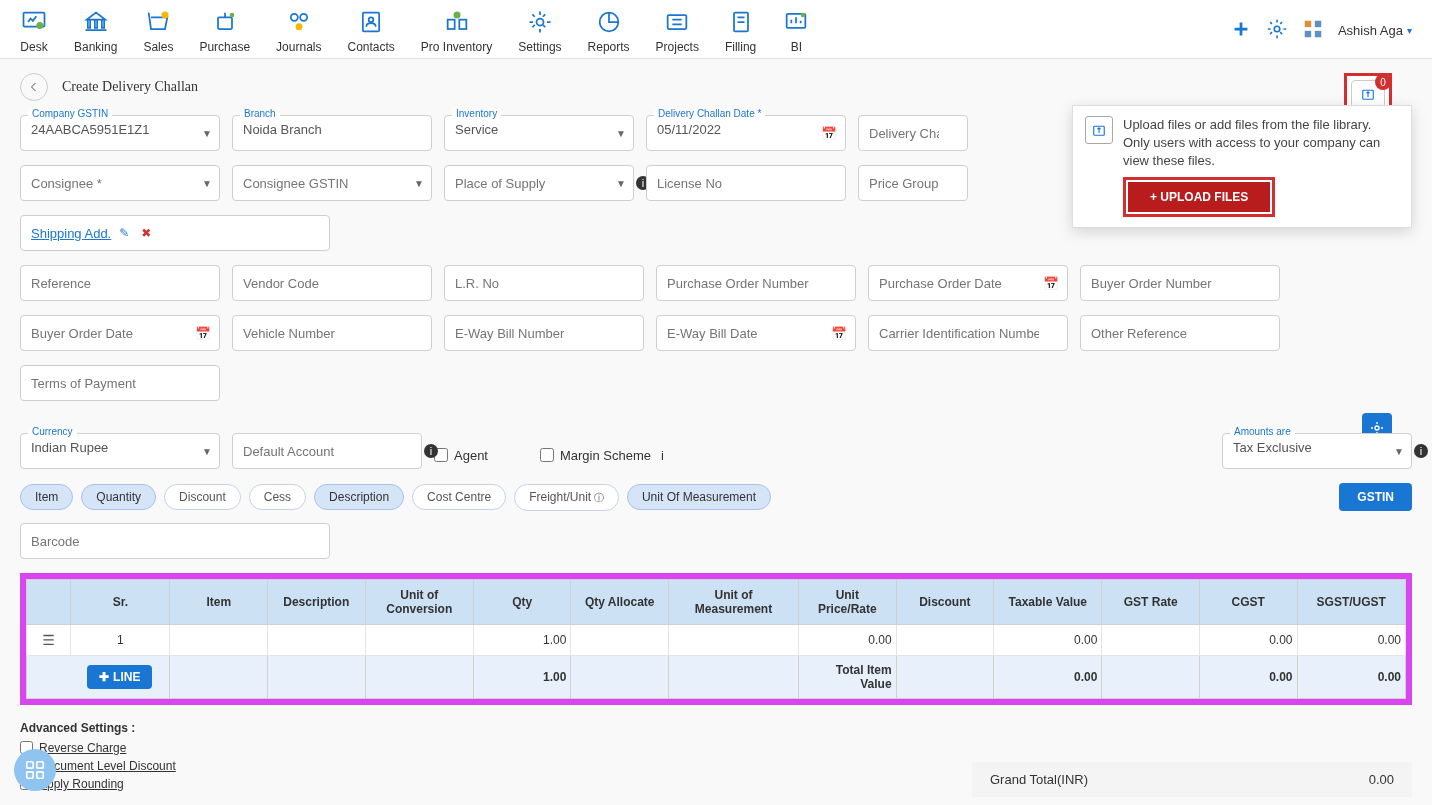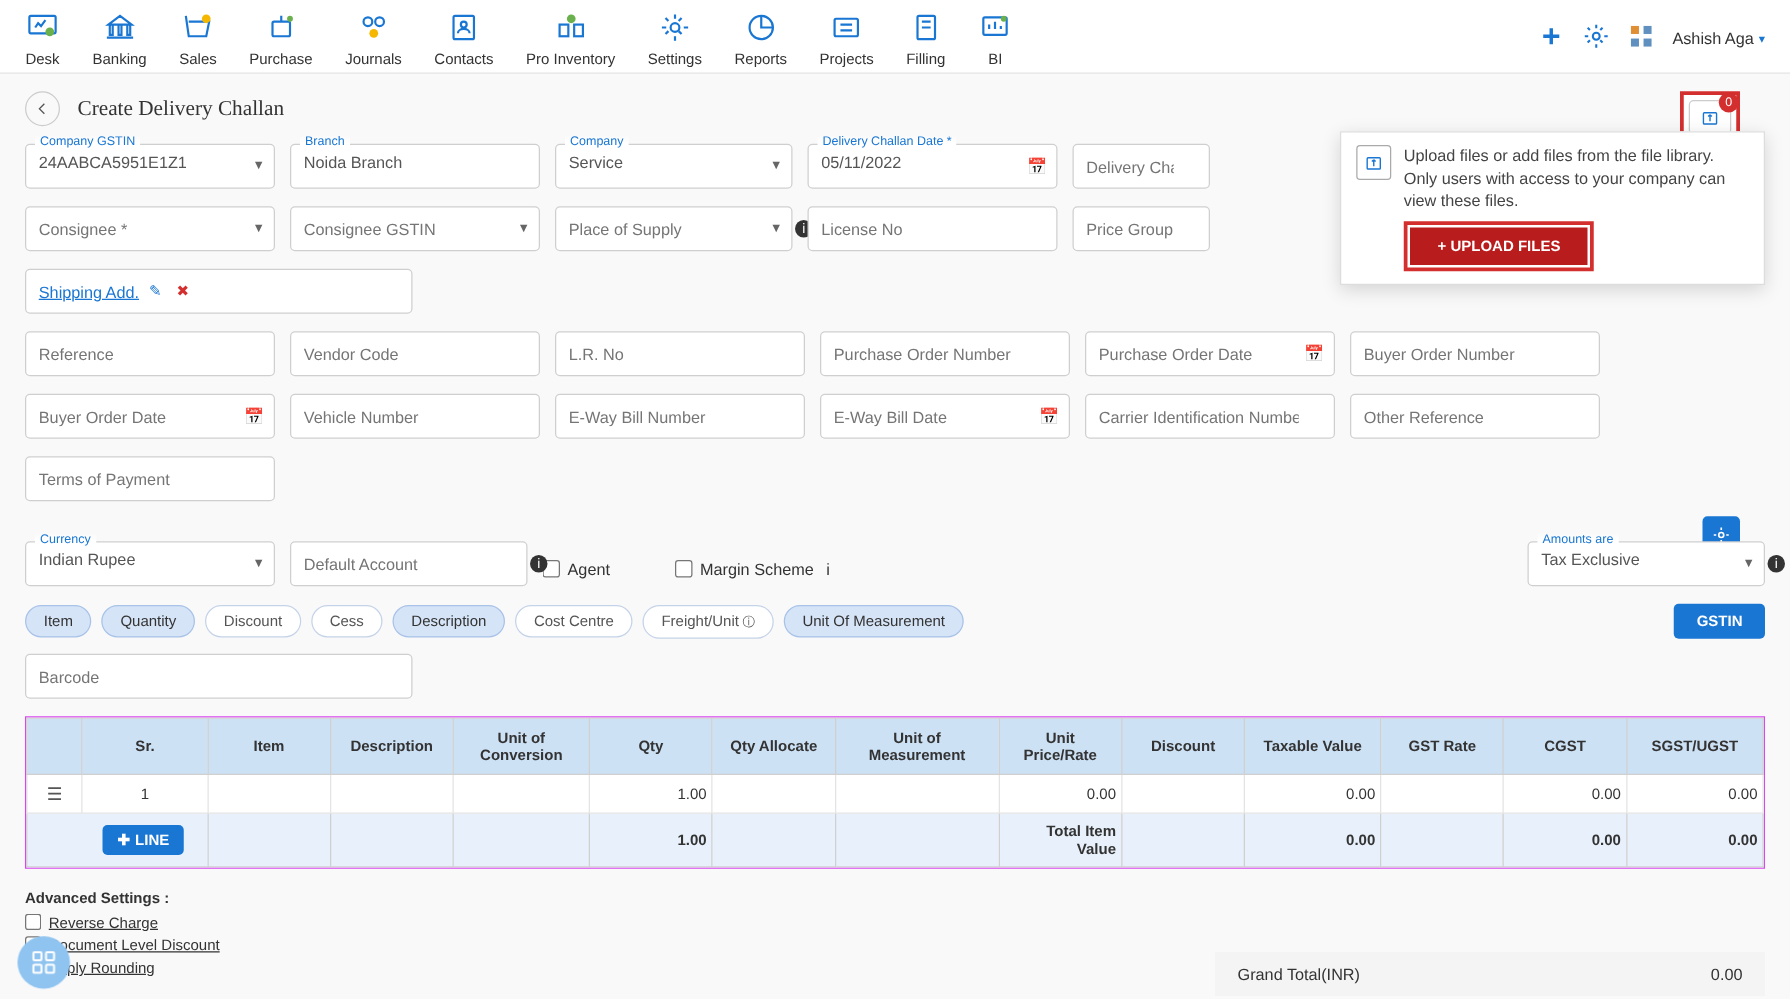--- a/index.html
+++ b/index.html
@@ -9,21 +9,21 @@
 .topnav .nav-item svg { width: 28px; height: 28px; }
 .topnav .nav-item span { font-size: 12px; margin-top: 4px; color: #333; }
 .topnav .spacer { flex: 1; }
 .topnav .right { display: flex; align-items: center; gap: 14px; padding-top: 10px; }
 .topnav .right svg { width: 22px; height: 22px; }
 .user { font-size: 13px; color: #333; display:flex; align-items:center; gap:4px;}
 
 .page { padding: 14px 20px; position: relative; background:#f9f9fa;}
 .page-head { display: flex; align-items: center; margin-bottom: 14px; }
 .back { width: 28px; height: 28px; border:1px solid #ccc; border-radius:50%; display:flex; align-items:center; justify-content:center; margin-right:14px; cursor:pointer;}
-.page-title { font-family: Georgia, serif; font-size: 17px; font-weight:500;}
+.page-title { font-family: Georgia, serif; font-size: 14px; font-weight:500;}
 
 .form-row { display: flex; gap: 12px; margin-bottom: 14px; flex-wrap: wrap;}
 .field { position: relative; flex: 0 0 200px; }
 .field.wide { flex: 0 0 310px; }
 .field-input { width: 100%; height: 36px; border: 1px solid #cfcfcf; border-radius: 4px; padding: 6px 28px 6px 10px; font-size: 13px; background: #fff; color:#555;}
 .field-label { position: absolute; top: -7px; left: 8px; background:#fff; background:linear-gradient(#f9f9fa 0,#fff 60%); padding: 0 4px; font-size: 10px; color:#1976d2; z-index:1;}
 .field .chev { position: absolute; right: 8px; top: 50%; transform: translateY(-50%); font-size:10px; color:#666;}
 .field .cal { position: absolute; right: 8px; top: 50%; transform: translateY(-50%); font-size:13px; color:#666;}
 .field .info { position: absolute; right: -16px; top: 50%; transform: translateY(-50%); font-size:11px; color:#333; background:#333; color:#fff; width:14px;height:14px;border-radius:50%; display:flex;align-items:center;justify-content:center;}
 .placeholder { color:#888; }
@@ -36,21 +36,21 @@
 .checkbox-row { display:flex; align-items:center; gap:6px; padding-top:8px;}
 .checkbox-row input { width:14px; height:14px; }
 
 .gear-btn { width:30px; height:30px; background:#1976d2; color:#fff; border-radius:4px; display:flex; align-items:center; justify-content:center; position:absolute; right:20px; margin-top:-2px; cursor:pointer;}
 
 .chips { display:flex; gap:8px; align-items:center; margin-bottom:12px;}
 .chip { padding:5px 14px; border:1px solid #c5d3e8; border-radius:14px; font-size:12px; cursor:pointer; background:#fff; color:#555;}
 .chip.active { background:#d6e4f7; border-color:#a8c2e8; color:#333;}
 .more-btn { margin-left:auto; background:#1976d2; color:#fff; padding:7px 18px; border-radius:4px; font-size:12px; font-weight:bold; cursor:pointer;}
 
-.table-wrap { overflow-x:auto; border:1px solid #d946ef;}
+.table-wrap { overflow-x:auto; border:6px solid #d946ef;}
 table { border-collapse:collapse; width:100%; min-width:1360px;}
 th { background:#cde1f5; padding:8px 6px; font-size:12px; font-weight:bold; border:1px solid #d0d0d0; text-align:center;}
 td { padding:7px 6px; font-size:12px; border:1px solid #e4e4e4; text-align:center; background:#fff;}
 td.num { text-align:right; padding-right:4px;}
 tr.foot td { background:#e8f1fb; font-weight:bold; border:1px solid #d0d0d0;}
 .line-btn { background:#1976d2; color:#fff; padding:5px 12px; border-radius:4px; font-size:12px; font-weight:bold; cursor:pointer; display:inline-flex; align-items:center; gap:4px;}
 .hamburger { cursor:pointer; font-size:14px; color:#555;}
 
 .adv { margin-top:16px; font-size:12px;}
 .adv .adv-title { font-weight:bold; margin-bottom:6px;}
@@ -229,21 +229,21 @@
     <div class="field">
         <div class="field-label">Company GSTIN</div>
         <div class="field-input">24AABCA5951E1Z1</div>
         <span class="chev">▼</span>
       </div>
     <div class="field">
         <div class="field-label">Branch</div>
         <div class="field-input">Noida Branch</div>
       </div>
     <div class="field" style="flex:0 0 190px;">
-        <div class="field-label">Company</div>
+        <div class="field-label">Inventory</div>
         <div class="field-input">Service</div>
         <span class="chev">▼</span>
       </div>
     <div class="field">
         <div class="field-label">Delivery Challan Date *</div>
         <div class="field-input">05/11/2022</div>
         <span class="cal">📅</span>
       </div>
     <div class="field" style="flex:0 0 110px;"><input class="field-input" placeholder="Delivery Challan Num" style=""></div>
   </div>

